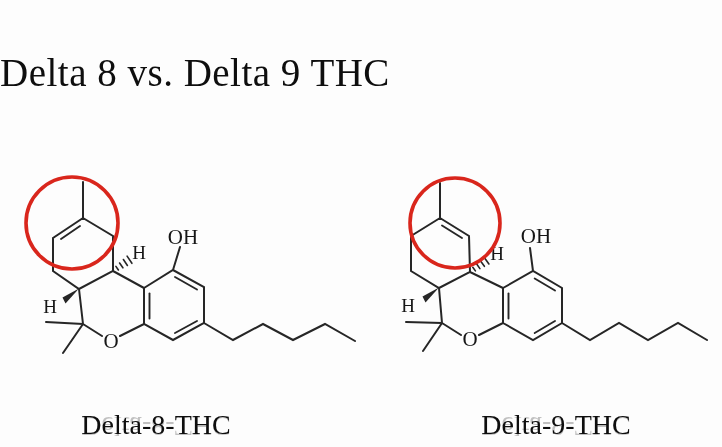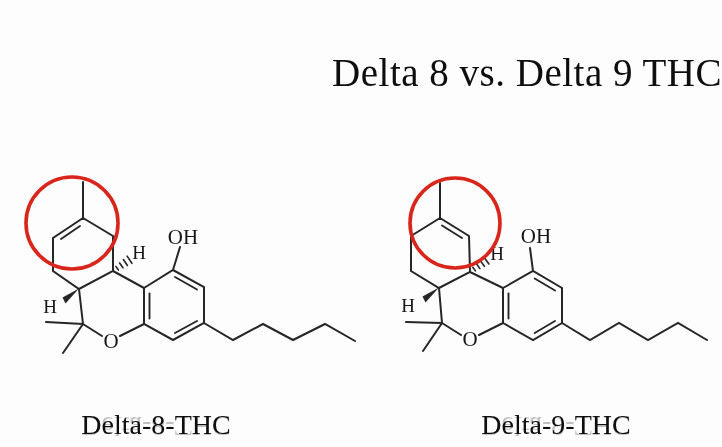--- a/index.html
+++ b/index.html
@@ -13,21 +13,21 @@
     height: 447px;
     background: #fdfdfd;
     overflow: hidden;
     font-family: "Liberation Serif", "DejaVu Serif", serif;
   }
   .page-title {
     position: absolute;
     top: 50px;
     left: 0;
     width: 722px;
-    text-align: right;
+    text-align: left;
     font-size: 39px;
     color: #0e0e0e;
     letter-spacing: 0.5px;
     white-space: nowrap;
   }
   .diagram-svg {
     position: absolute;
     top: 0;
     left: 0;
   }

